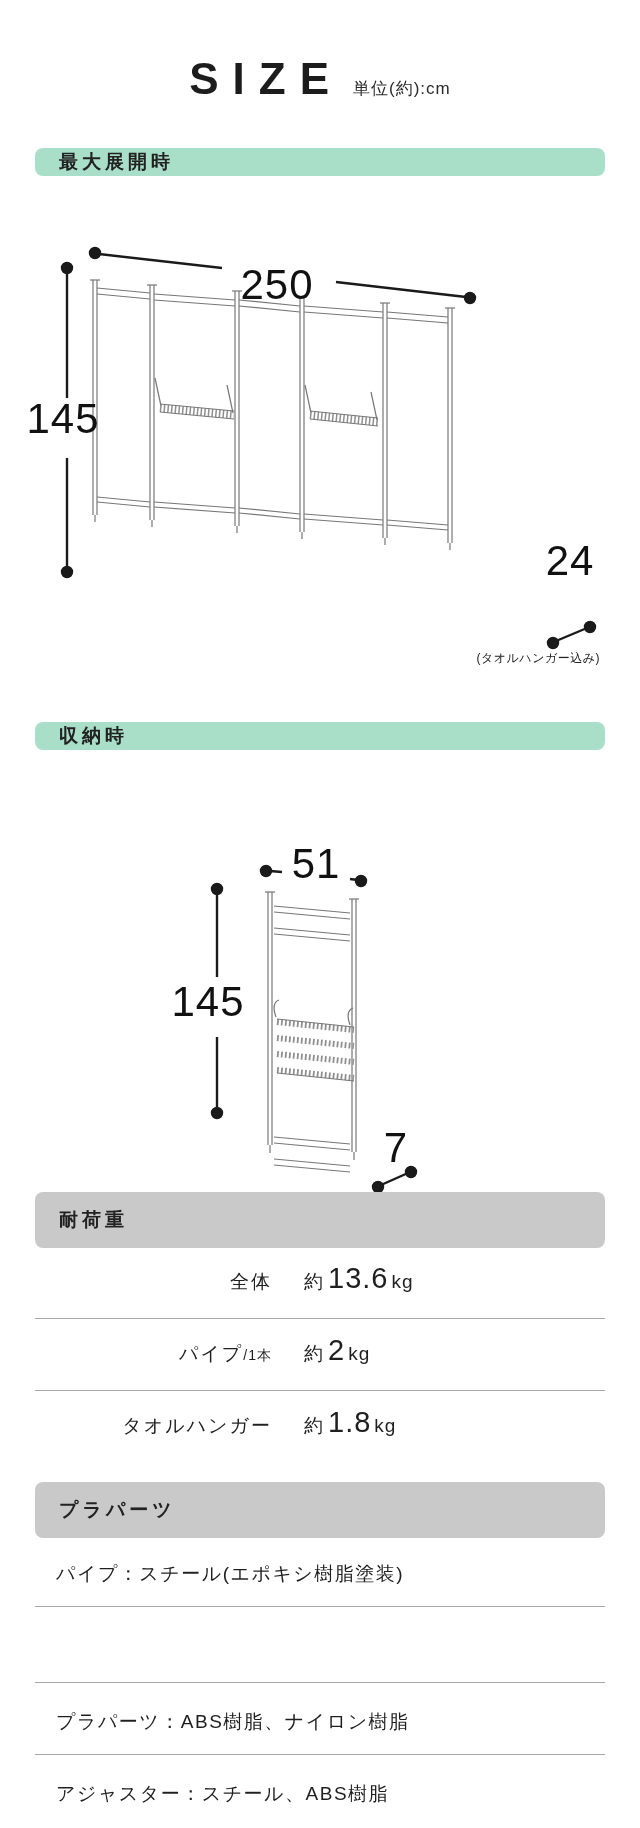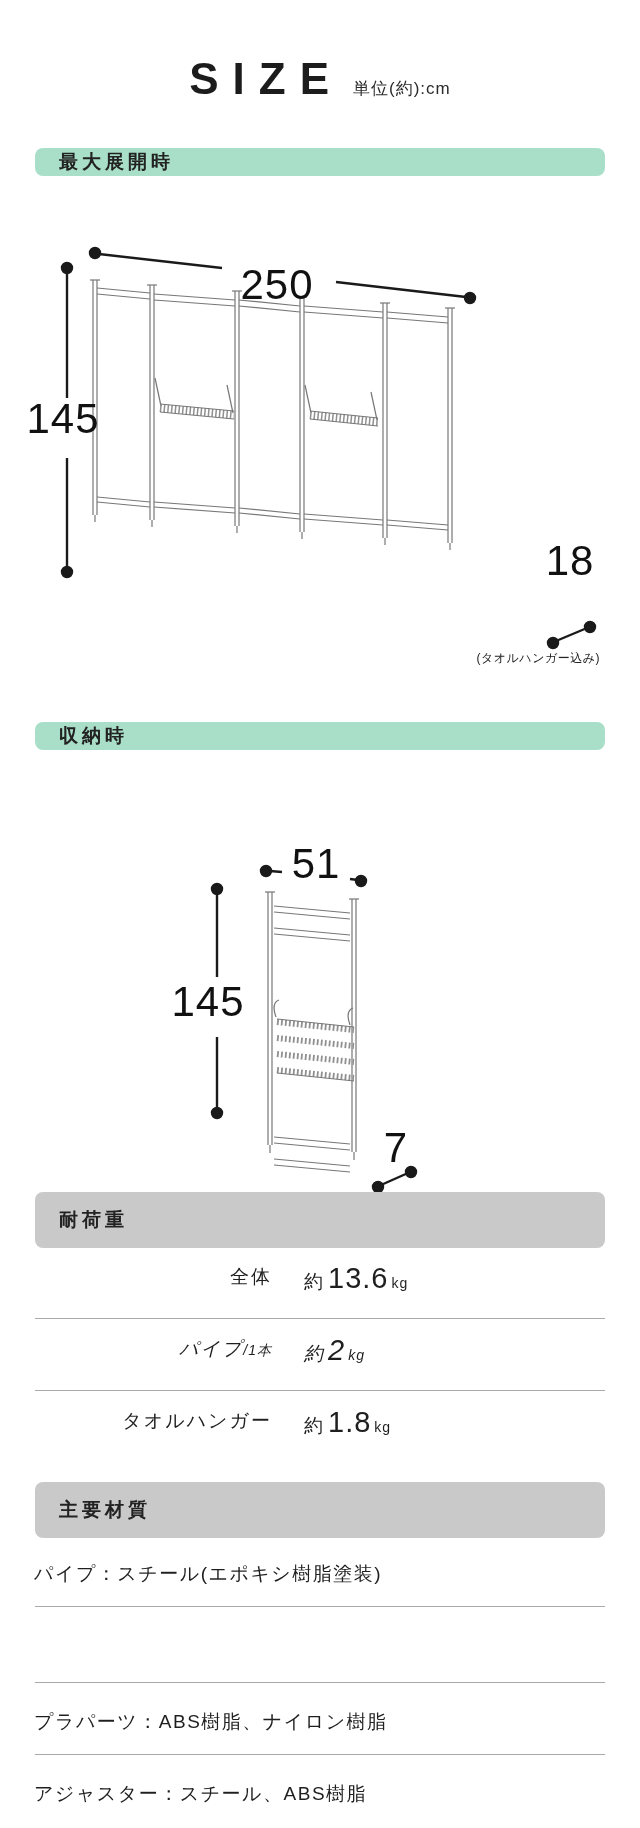--- a/index.html
+++ b/index.html
@@ -35,38 +35,38 @@
     text-align:center;line-height:1;letter-spacing:1px;
   }
   .dim-note{
     position:absolute;font-size:12px;font-weight:500;color:#222;
     text-align:right;letter-spacing:0.5px;
   }
   
   .load-table{position:absolute;left:0;width:640px;}
   .load-row{
     position:absolute;left:0;width:640px;
-    display:flex;align-items:flex-start;
+    display:flex;align-items:flex-end;
   }
   .load-label{
     width:272px;text-align:right;font-size:19px;font-weight:500;
     letter-spacing:2px;color:#1f1f1f;
   }
   .load-label .suffix{font-size:14px;letter-spacing:1px;}
   .load-value{display:flex;align-items:baseline;margin-left:32px;}
   .load-approx{font-size:19px;font-weight:500;letter-spacing:1px;}
   .load-num{font-size:29px;font-weight:500;line-height:1;margin-left:4px;letter-spacing:1px;}
-  .load-unit{font-size:14px;font-weight:500;margin-left:3px;letter-spacing:1px;}
+  .load-unit{font-size:19px;font-weight:500;margin-left:3px;letter-spacing:1px;}
   .divider{
     position:absolute;left:35px;width:570px;height:1px;background:#a9a9a9;
   }
   
   .mat-table{position:absolute;left:0;width:640px;}
   .mat-row{
-    position:absolute;left:34px;width:560px;height:72px;
+    position:absolute;left:56px;width:560px;height:72px;
     display:flex;align-items:center;
     font-size:19px;font-weight:500;letter-spacing:1.5px;color:#1f1f1f;
   }
 </style>
 </head>
 <body>
 
 <div class="title-row">
   <span class="size-title">SIZE</span>
   <span class="size-unit">単位(約):cm</span>
@@ -157,21 +157,21 @@
       <line x1="67" y1="264" x2="67" y2="374"></line>
       <circle cx="67" cy="378" r="5"></circle>
 
       <circle cx="553" cy="449" r="5"></circle>
       <line x1="556" y1="447" x2="587" y2="434"></line>
       <circle cx="590" cy="433" r="5"></circle>
     </g>
   </svg>
   <div class="dim-num" style="left:221px;top:38px;width:112px;margin-top:32px;">250</div>
   <div class="dim-num" style="left:20px;top:204px;width:86px;">145</div>
-  <div class="dim-num" style="left:534px;top:346px;width:72px;">18</div>
+  <div class="dim-num" style="left:534px;top:346px;width:72px;">24</div>
   <div class="dim-note" style="left:380px;top:456px;width:220px;">(タオルハンガー込み)</div>
 </div>
 
 <div class="bar green" style="top:722px;background:#a9dfc8;">
   <span>収納時</span>
 </div>
 
 <div class="diagram" style="top:767px;height:415px;margin-top:40px;">
   <svg width="640" height="415" viewBox="0 0 640 415">
     <g stroke="#777" stroke-width="1.2" fill="none">
@@ -239,41 +239,41 @@
 <div class="load-table" style="top:1248px;height:220px;">
   <div class="load-row" style="top:16px;">
     <div class="load-label"><span>全体</span><span class="suffix"></span></div>
     <div class="load-value">
       <span class="load-approx">約</span>
       <span class="load-num">13.6</span>
       <span class="load-unit">kg</span>
     </div>
   </div>
   <div class="divider" style="top:70px;"></div>
-  <div class="load-row" style="top:88px;font-style:italic;">
+  <div class="load-row" style="top:88px;">
     <div class="load-label"><span>パイプ</span><span class="suffix">/1本</span></div>
     <div class="load-value">
       <span class="load-approx">約</span>
       <span class="load-num">2</span>
       <span class="load-unit">kg</span>
     </div>
   </div>
   <div class="divider" style="top:142px;"></div>
   <div class="load-row" style="top:160px;">
     <div class="load-label"><span>タオルハンガー</span><span class="suffix"></span></div>
     <div class="load-value">
       <span class="load-approx">約</span>
       <span class="load-num">1.8</span>
       <span class="load-unit">kg</span>
     </div>
   </div>
 </div>
 
 <div class="bar gray" style="top:1482px;background:#c9c9c9;">
-  <span>主要材質</span>
+  <span>プラパーツ</span>
 </div>
 
 <div class="mat-table" style="top:1538px;height:290px;">
   <div class="mat-row" style="top:0px;">パイプ：スチール(エポキシ樹脂塗装)</div>
   <div class="divider" style="top:68px;"></div>
   <div class="divider" style="top:144px;"></div>
   <div class="mat-row" style="top:148px;">プラパーツ：ABS樹脂、ナイロン樹脂</div>
   <div class="divider" style="top:216px;"></div>
   <div class="mat-row" style="top:220px;">アジャスター：スチール、ABS樹脂</div>
 </div>

